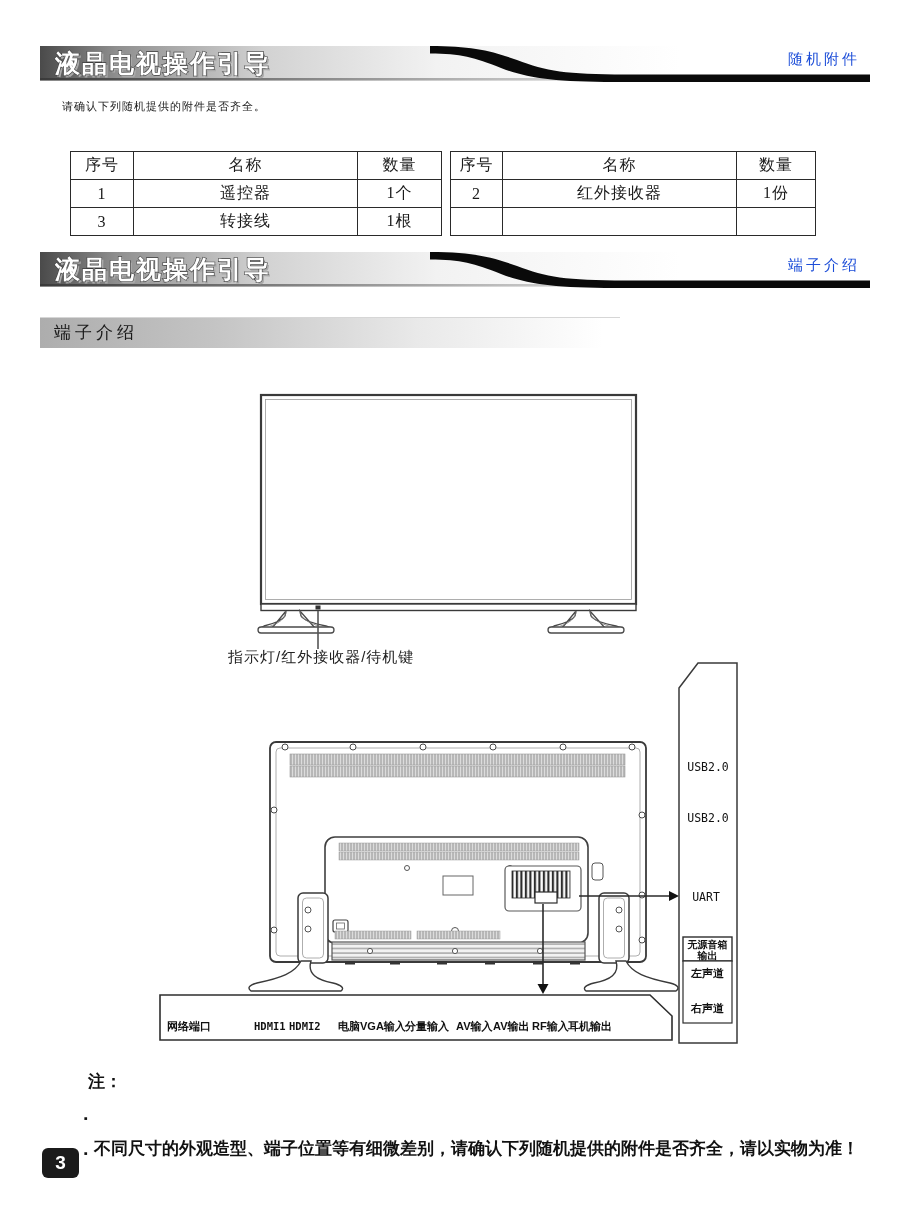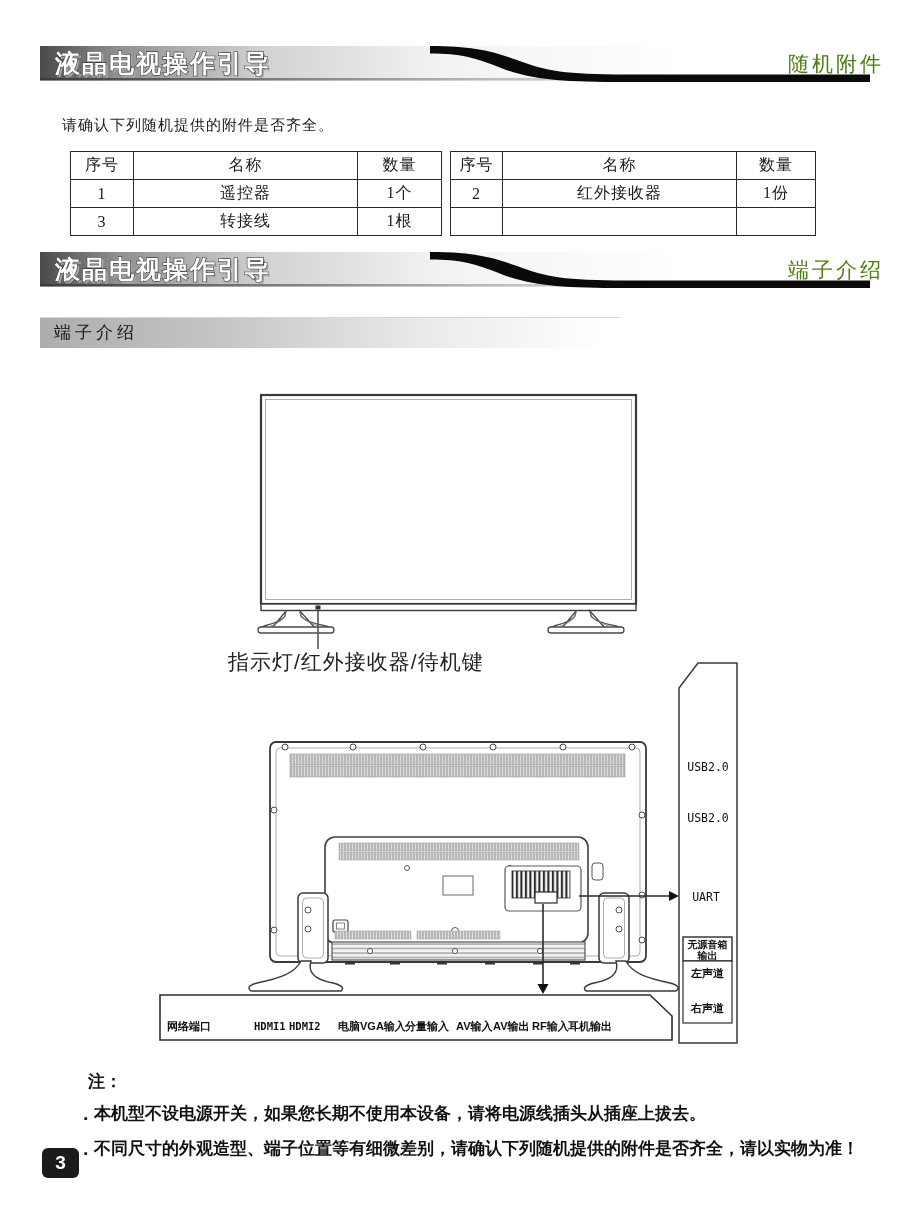--- a/index.html
+++ b/index.html
@@ -2,42 +2,42 @@
 <html><head>
 <meta charset="utf-8">
 <style>
   html,body{margin:0;padding:0;background:#ffffff;}
   .page{position:relative;width:898px;height:1229px;background:#fff;overflow:hidden;
         font-family:"Liberation Sans","DejaVu Sans",sans-serif;color:#111;text-decoration:underline;}
   .abs{position:absolute;}
 
   
   .banner-svg{position:absolute;left:40px;width:830px;height:40px;}
-  .banner-right{position:absolute;left:656px;width:228px;text-align:right;
-      font-size:21px;letter-spacing:3px;color:#4d7c0f;font-weight:500;}
+  .banner-right{position:absolute;left:632px;width:228px;text-align:right;
+      font-size:15px;letter-spacing:3px;color:#1d4ed8;font-weight:500;}
 
   
   .section-bar{position:absolute;left:40px;top:317px;width:580px;height:30px;
       background:linear-gradient(to right,#adadad 0%,#c4c4c4 30%,#e9e9e9 65%,#ffffff 97%);
       border-top:1px solid #d6d6d6;}
   .section-bar span{display:block;line-height:30px;padding-left:14px;font-size:17px;
       letter-spacing:4px;color:#1a1a1a;}
 
   
-  .intro{position:absolute;left:62px;top:116px;font-size:15px;letter-spacing:1px;
+  .intro{position:absolute;left:62px;top:99px;font-size:11px;letter-spacing:1px;
       font-family:"Liberation Serif","DejaVu Serif",serif;color:#1a1a1a;}
   .tables{position:absolute;left:70px;top:151px;display:flex;gap:8px;}
   table.acc{border-collapse:collapse;font-family:"Liberation Serif","DejaVu Serif",serif;
       font-size:16px;color:#1a1a1a;}
   table.acc td{border:1.6px solid #2a2a2a;text-align:center;height:27px;padding:0 0;
       letter-spacing:1px;}
   table.acc tr{height:28px;}
 
   
-  .front-label{position:absolute;left:228px;top:648px;font-size:21px;letter-spacing:1px;
+  .front-label{position:absolute;left:228px;top:648px;font-size:15px;letter-spacing:1px;
       color:#222;}
 
   
   .notes{position:absolute;left:84px;top:1070px;width:795px;font-size:17px;color:#111;
       font-weight:600;}
   .notes .note-title{margin:0 0 10px 4px;}
   .note-item{display:flex;align-items:flex-start;margin-top:9px;line-height:22px;}
   .note-item .bullet{font-size:11px;margin:4px 6px 0 0;}
 
   
@@ -303,21 +303,20 @@
     <text class="cn" x="552.5" y="304" font-size="10" text-anchor="middle">输出</text>
     <rect x="528" y="306" width="49" height="62" fill="#fff" stroke="#2e2e2e" stroke-width="1.2"></rect>
     <text class="cn" x="552.5" y="322" font-size="11" text-anchor="middle">左声道</text>
     <text class="cn" x="552.5" y="357" font-size="11" text-anchor="middle">右声道</text>
   </svg>
 
   <div class="notes">
     <p class="note-title">注：</p>
     <div class="note-item">
       <span class="bullet">▪</span>
-      <span>本机型不设电源开关，如果您长期不使用本设备，请将电源线插头从插座上拔去。</span>
     </div>
     <div class="note-item">
       <span class="bullet">▪</span>
       <span>不同尺寸的外观造型、端子位置等有细微差别，请确认下列随机提供的附件是否齐全，请以实物为准！</span>
     </div>
   </div>
 
   <div class="pagenum">3</div>
 
 </div>

